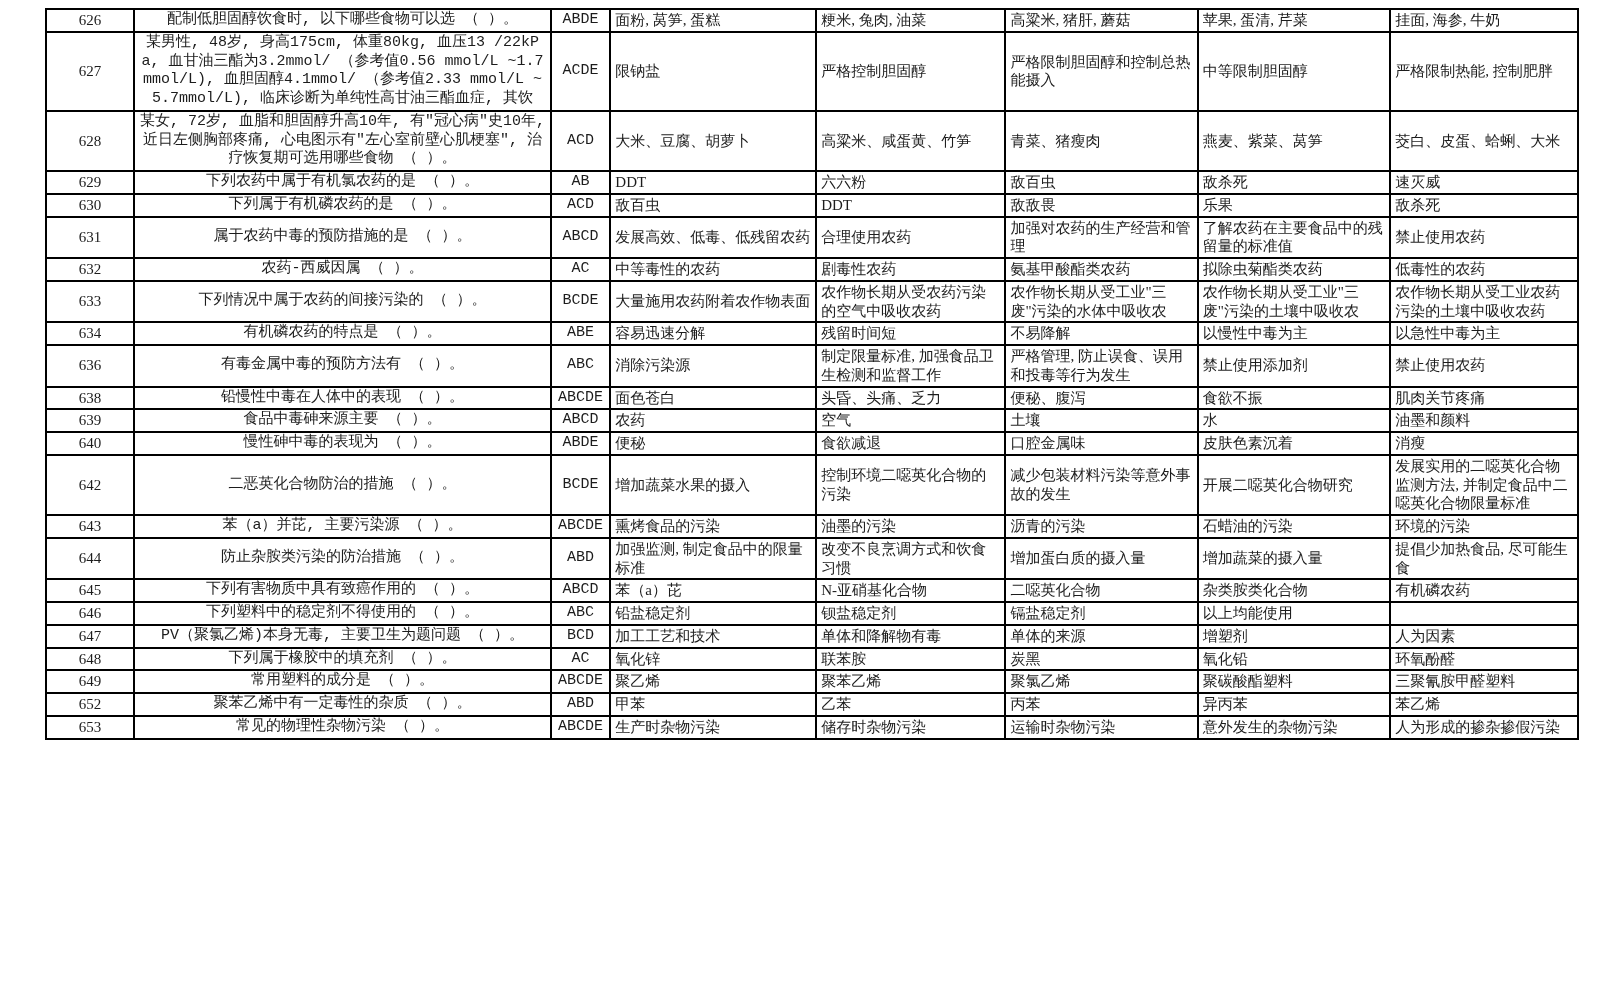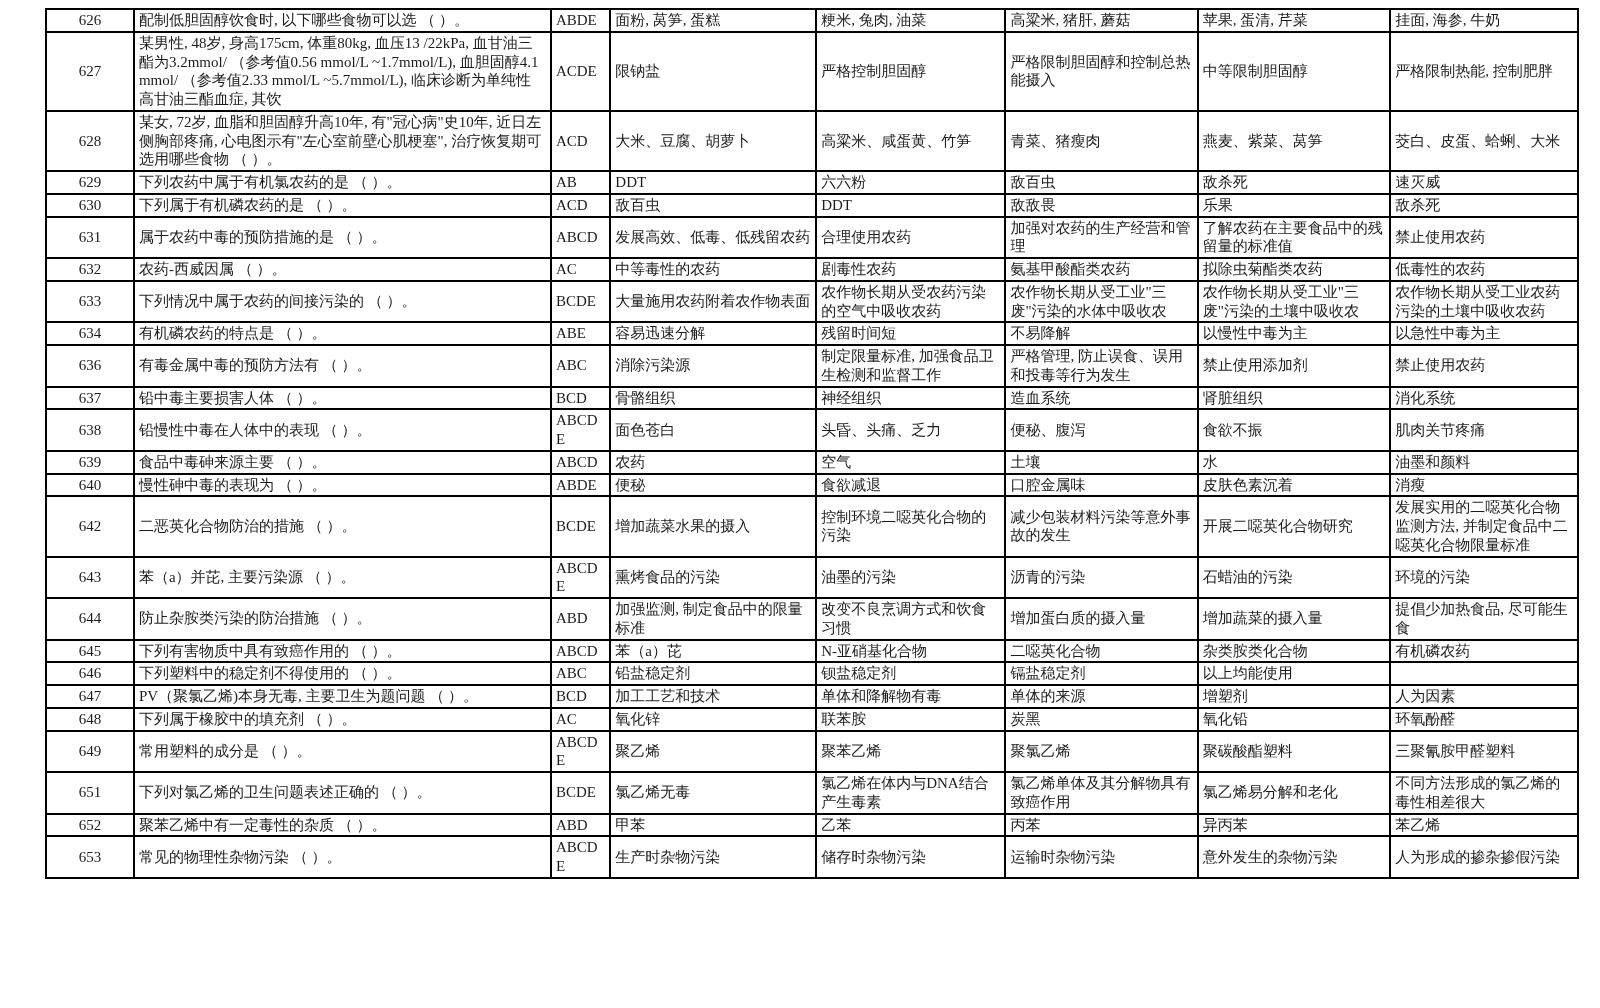--- a/index.html
+++ b/index.html
@@ -25,22 +25,22 @@
   }
   table.qtable td {
     border: 2px solid #000000;
     padding: 1px 4px;
     vertical-align: middle;
     line-height: 1.25;
     word-break: break-all;
     overflow: hidden;
   }
   td.c-num   { width: 5.2%;  text-align: center; }
-  td.c-q     { width: 27.1%; text-align: left; }
-  td.c-ans   { width: 3.3%;  text-align: left; font-family: Liberation Serif, serif; }
+  td.c-q     { width: 27.1%; text-align: center; font-family: Liberation Mono, monospace; }
+  td.c-ans   { width: 3.3%;  text-align: center; font-family: Liberation Mono, monospace; }
   td.c-opt   { text-align: left; }
   col.w-a { width: 13.7%; }
   col.w-b { width: 12.6%; }
   col.w-c { width: 12.8%; }
   col.w-d { width: 12.8%; }
   col.w-e { width: 12.5%; }
 </style>
 </head>
 <body>
 
@@ -151,30 +151,20 @@
           <td class="c-num">636</td>
           <td class="c-q">有毒金属中毒的预防方法有 （  ）。</td>
           <td class="c-ans">ABC</td>
           <td class="c-opt">消除污染源</td>
           <td class="c-opt">制定限量标准, 加强食品卫生检测和监督工作</td>
           <td class="c-opt">严格管理, 防止误食、误用和投毒等行为发生</td>
           <td class="c-opt">禁止使用添加剂</td>
           <td class="c-opt">禁止使用农药</td>
         </tr>
         <tr>
-          <td class="c-num">637</td>
-          <td class="c-q">铅中毒主要损害人体 （  ）。</td>
-          <td class="c-ans">BCD</td>
-          <td class="c-opt">骨骼组织</td>
-          <td class="c-opt">神经组织</td>
-          <td class="c-opt">造血系统</td>
-          <td class="c-opt">肾脏组织</td>
-          <td class="c-opt">消化系统</td>
-        </tr>
-        <tr>
           <td class="c-num">638</td>
           <td class="c-q">铅慢性中毒在人体中的表现 （  ）。</td>
           <td class="c-ans">ABCDE</td>
           <td class="c-opt">面色苍白</td>
           <td class="c-opt">头昏、头痛、乏力</td>
           <td class="c-opt">便秘、腹泻</td>
           <td class="c-opt">食欲不振</td>
           <td class="c-opt">肌肉关节疼痛</td>
         </tr>
         <tr>
@@ -271,30 +261,20 @@
           <td class="c-num">649</td>
           <td class="c-q">常用塑料的成分是 （  ）。</td>
           <td class="c-ans">ABCDE</td>
           <td class="c-opt">聚乙烯</td>
           <td class="c-opt">聚苯乙烯</td>
           <td class="c-opt">聚氯乙烯</td>
           <td class="c-opt">聚碳酸酯塑料</td>
           <td class="c-opt">三聚氰胺甲醛塑料</td>
         </tr>
         <tr>
-          <td class="c-num">651</td>
-          <td class="c-q">下列对氯乙烯的卫生问题表述正确的 （  ）。</td>
-          <td class="c-ans">BCDE</td>
-          <td class="c-opt">氯乙烯无毒</td>
-          <td class="c-opt">氯乙烯在体内与DNA结合产生毒素</td>
-          <td class="c-opt">氯乙烯单体及其分解物具有致癌作用</td>
-          <td class="c-opt">氯乙烯易分解和老化</td>
-          <td class="c-opt">不同方法形成的氯乙烯的毒性相差很大</td>
-        </tr>
-        <tr>
           <td class="c-num">652</td>
           <td class="c-q">聚苯乙烯中有一定毒性的杂质 （  ）。</td>
           <td class="c-ans">ABD</td>
           <td class="c-opt">甲苯</td>
           <td class="c-opt">乙苯</td>
           <td class="c-opt">丙苯</td>
           <td class="c-opt">异丙苯</td>
           <td class="c-opt">苯乙烯</td>
         </tr>
         <tr>

